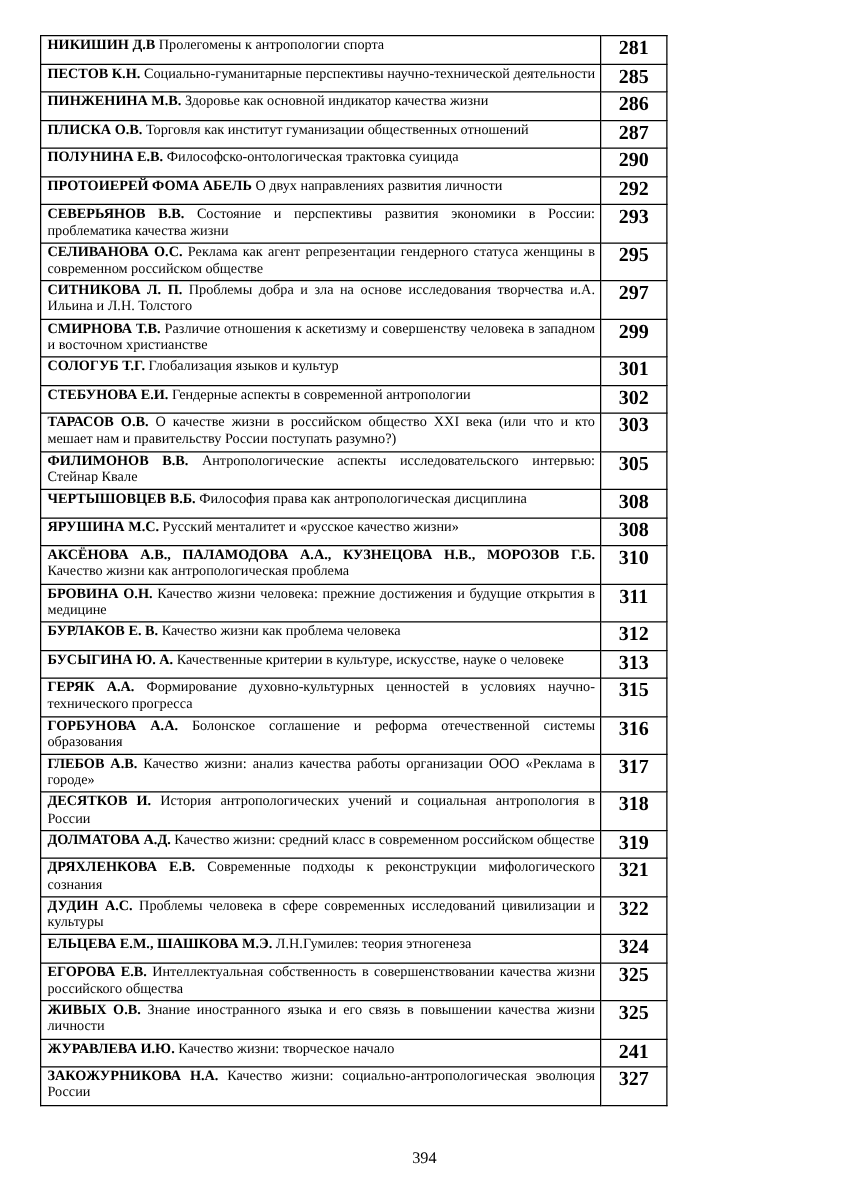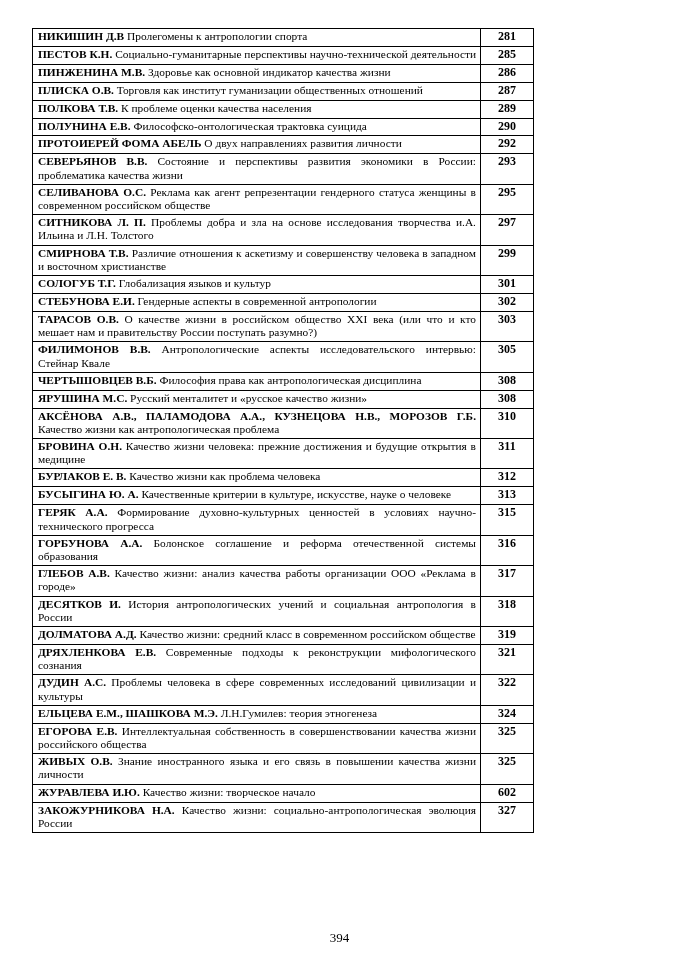--- a/index.html
+++ b/index.html
@@ -33,31 +33,31 @@
     padding: 1px 4px 2px 5px;
     font-size: 11.4px;
     line-height: 1.16;
     text-align: justify;
     text-justify: inter-word;
   }
   table.toc td.page-col {
     width: 48px;
     text-align: center;
     font-weight: bold;
-    font-size: 12px;
+    font-size: 16px;
     padding-left: 2px;
     padding-right: 2px;
     white-space: nowrap;
   }
   .author {
     font-weight: bold;
   }
   .folio {
     position: absolute;
-    bottom: 14px;
+    bottom: 26px;
     left: 0;
     width: 679px;
     text-align: center;
     font-size: 13px;
     font-family: "Liberation Serif", serif;
   }
 </style>
 </head>
 <body>
 
@@ -74,24 +74,20 @@
         </tr>
         <tr>
           <td><span class="author">ПИНЖЕНИНА М.В.</span> <span class="title">Здоровье как основной индикатор качества жизни</span></td>
           <td class="page-col">286</td>
         </tr>
         <tr>
           <td><span class="author">ПЛИСКА О.В.</span> <span class="title">Торговля как институт гуманизации общественных отношений</span></td>
           <td class="page-col">287</td>
         </tr>
         <tr>
-          <td><span class="author">ПОЛКОВА Т.В.</span> <span class="title">К проблеме оценки качества населения</span></td>
-          <td class="page-col">289</td>
-        </tr>
-        <tr>
           <td><span class="author">ПОЛУНИНА Е.В.</span> <span class="title">Философско-онтологическая трактовка суицида</span></td>
           <td class="page-col">290</td>
         </tr>
         <tr>
           <td><span class="author">ПРОТОИЕРЕЙ ФОМА АБЕЛЬ</span> <span class="title">О двух направлениях развития личности</span></td>
           <td class="page-col">292</td>
         </tr>
         <tr>
           <td><span class="author">СЕВЕРЬЯНОВ В.В.</span> <span class="title">Состояние и перспективы развития экономики в России: проблематика качества жизни</span></td>
           <td class="page-col">293</td>
@@ -183,21 +179,21 @@
         <tr>
           <td><span class="author">ЕГОРОВА Е.В.</span> <span class="title">Интеллектуальная собственность в совершенствовании качества жизни российского общества</span></td>
           <td class="page-col">325</td>
         </tr>
         <tr>
           <td><span class="author">ЖИВЫХ О.В.</span> <span class="title">Знание иностранного языка и его связь в повышении качества жизни личности</span></td>
           <td class="page-col">325</td>
         </tr>
         <tr>
           <td><span class="author">ЖУРАВЛЕВА И.Ю.</span> <span class="title">Качество жизни: творческое начало</span></td>
-          <td class="page-col">602</td>
+          <td class="page-col">241</td>
         </tr>
         <tr>
           <td><span class="author">ЗАКОЖУРНИКОВА Н.А.</span> <span class="title">Качество жизни: социально-антропологическая эволюция России</span></td>
           <td class="page-col">327</td>
         </tr>
       </tbody>
   </table>
   <div class="folio">394</div>
 </div>
 

